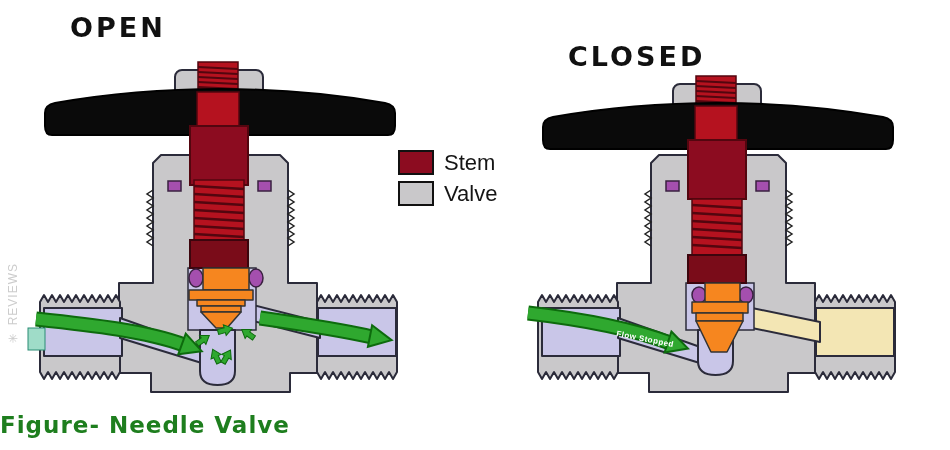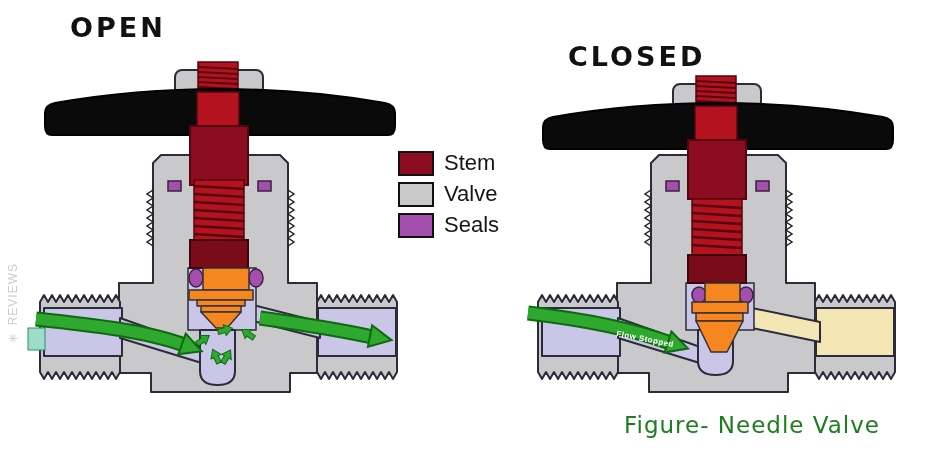--- a/index.html
+++ b/index.html
@@ -6,25 +6,25 @@
   .stage{position:relative;width:950px;height:450px;background:#ffffff;overflow:hidden;
          font-family:"DejaVu Sans","Liberation Sans",sans-serif;}
   .valve-title{position:absolute;top:12px;width:300px;text-align:left;
                font-size:27px;font-weight:bold;color:#111;letter-spacing:3px;}
   .title-open{left:70px;}
   .title-closed{left:568px;margin-top:29px;}
   .valve-svg{position:absolute;width:380px;height:350px;}
   .svg-open{left:22px;top:56px;}
   .svg-closed{left:520px;top:56px;}
   .legend{position:absolute;left:398px;top:150px;}
-  .legend-row{display:flex;align-items:flex-end;margin-bottom:5px;height:26px;}
+  .legend-row{display:flex;align-items:flex-start;margin-bottom:5px;height:26px;}
   .legend-swatch{width:36px;height:25px;border:2px solid #111;margin-right:10px;box-sizing:border-box;}
   .legend-label{font-size:22px;color:#151515;font-family:"Liberation Sans",sans-serif;}
-  .caption{position:absolute;left:0;top:412px;width:880px;text-align:right;
-           font-size:23px;font-weight:normal;letter-spacing:1px;}
+  .caption{position:absolute;left:0;top:412px;width:880px;text-align:left;
+           font-size:23px;font-weight:bold;letter-spacing:1px;}
   .watermark{position:absolute;left:6px;top:263px;writing-mode:vertical-rl;transform:rotate(180deg);
              font-size:12px;color:#cccccc;letter-spacing:1px;font-family:"Liberation Sans",sans-serif;}
   svg .outline{stroke:#2b2b3a;stroke-width:2;stroke-linejoin:round;}
   svg text.flow-label{font-size:8px;font-weight:bold;fill:#ffffff;letter-spacing:.5px;
                       font-family:"Liberation Sans",sans-serif;}
 </style>
 </head>
 <body>
 
 <div class="stage">
@@ -166,21 +166,17 @@
 
   <div class="legend">
     <div class="legend-row">
       <div class="legend-swatch" style="background-color: rgb(140, 12, 32);"></div>
       <div class="legend-label">Stem</div>
     </div>
     <div class="legend-row">
       <div class="legend-swatch" style="background-color: rgb(201, 200, 202);"></div>
       <div class="legend-label">Valve</div>
     </div>
-    <div class="legend-row">
-      <div class="legend-swatch" style="background-color: rgb(164, 79, 174);"></div>
-      <div class="legend-label">Seals</div>
-    </div>
   </div>
 
   <div class="caption" style="color: rgb(30, 126, 30);">Figure- Needle Valve</div>
 
 </div>
 
 </body></html>

